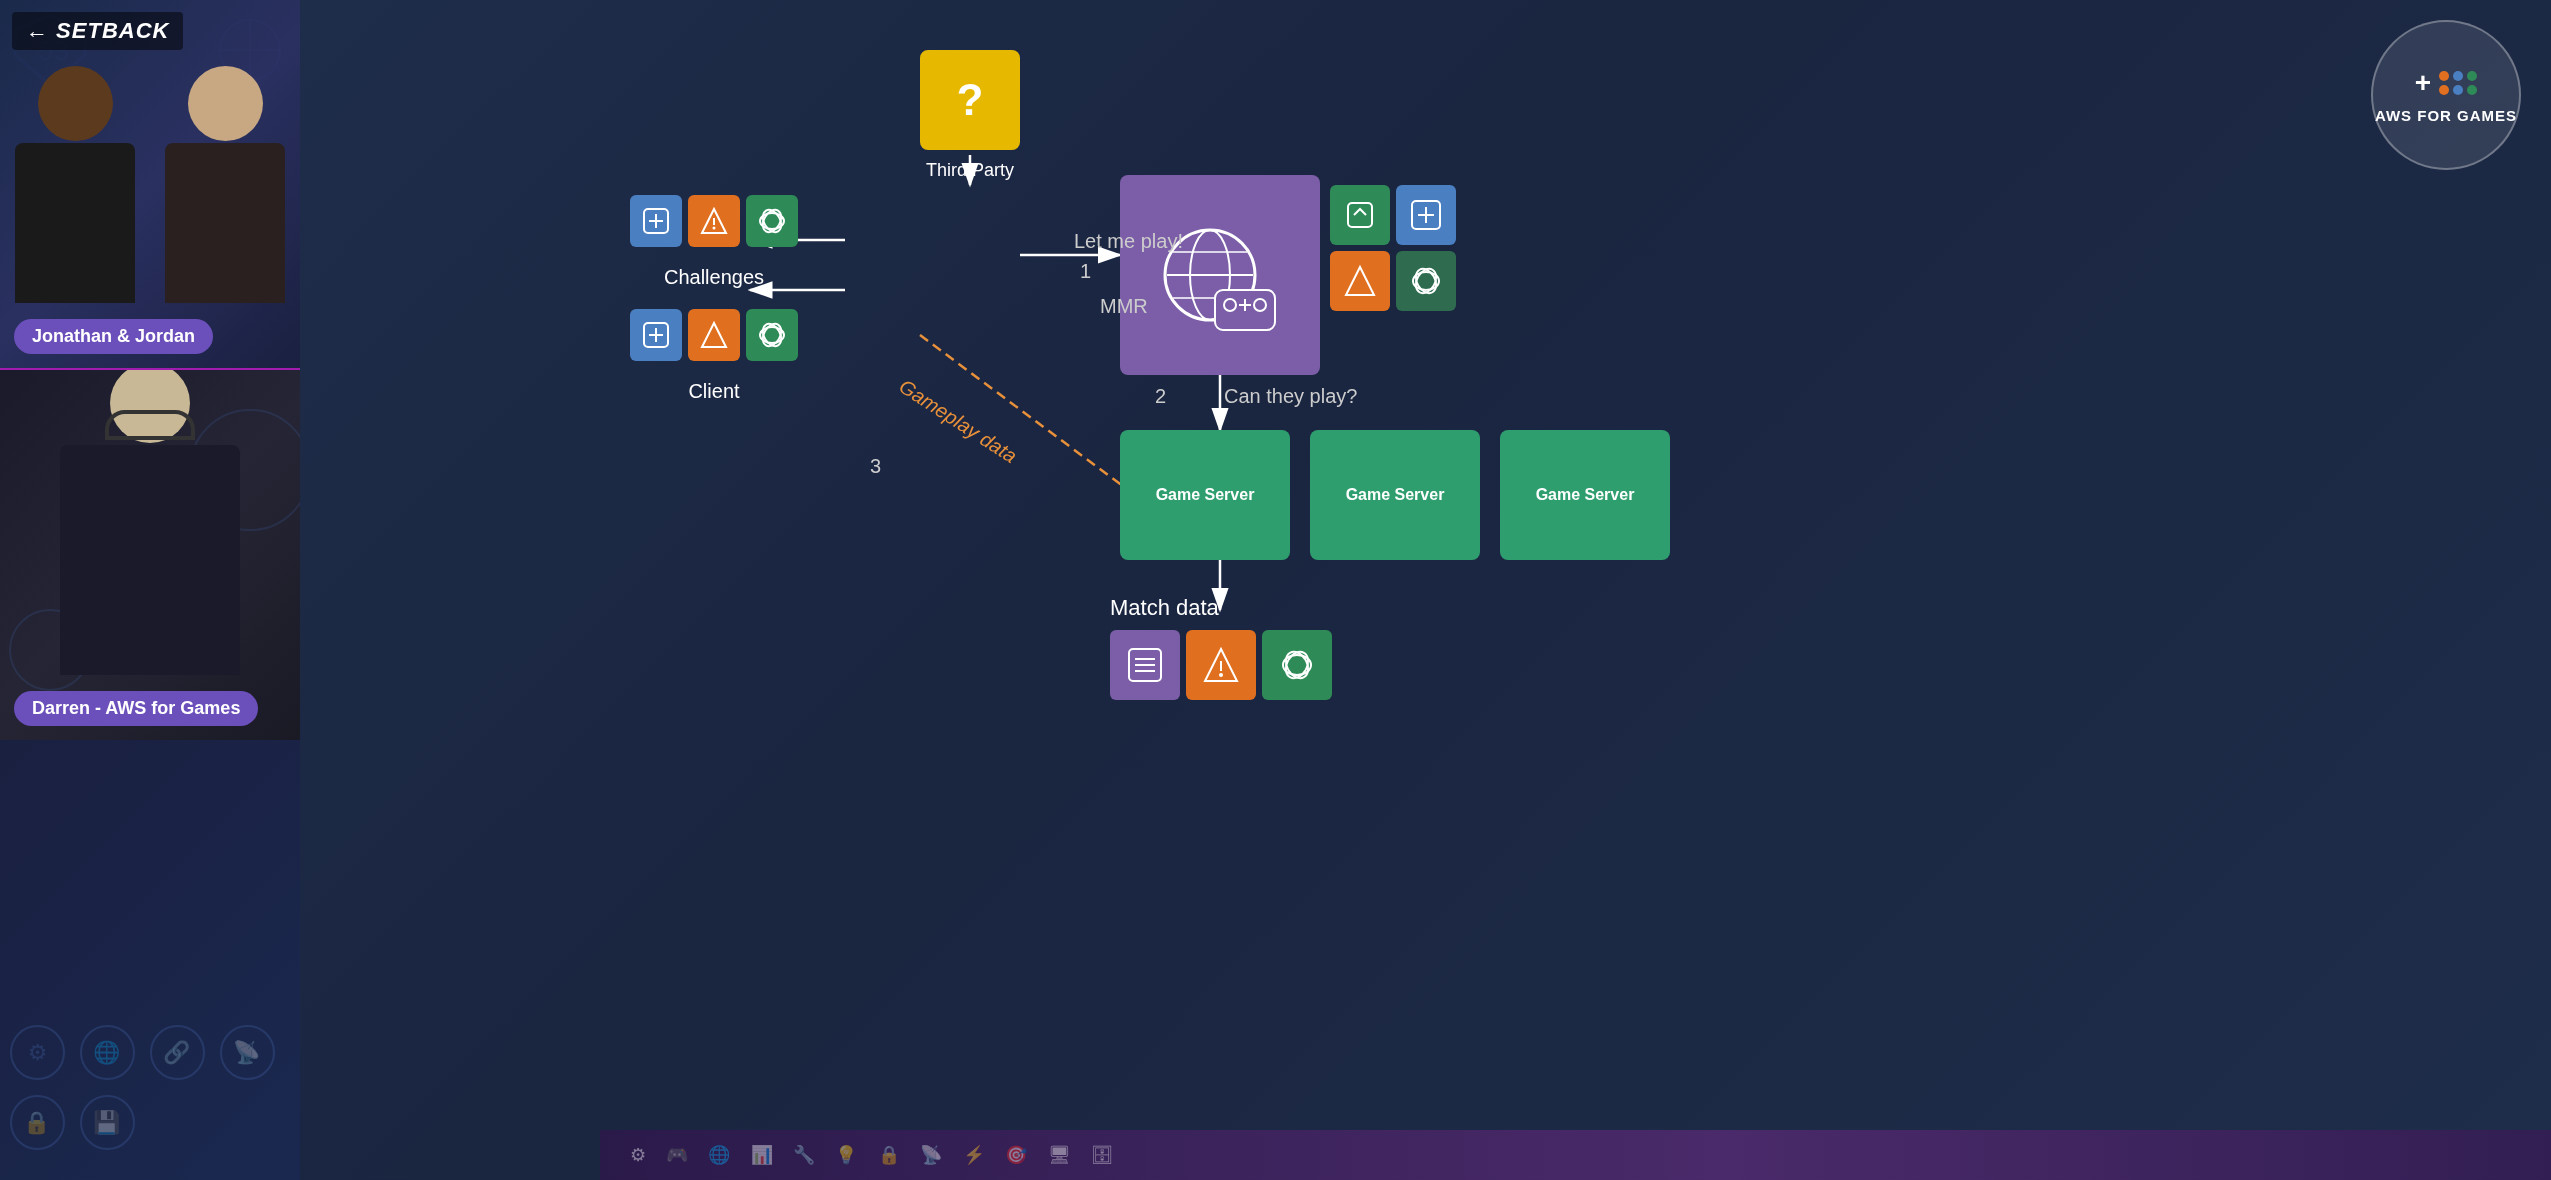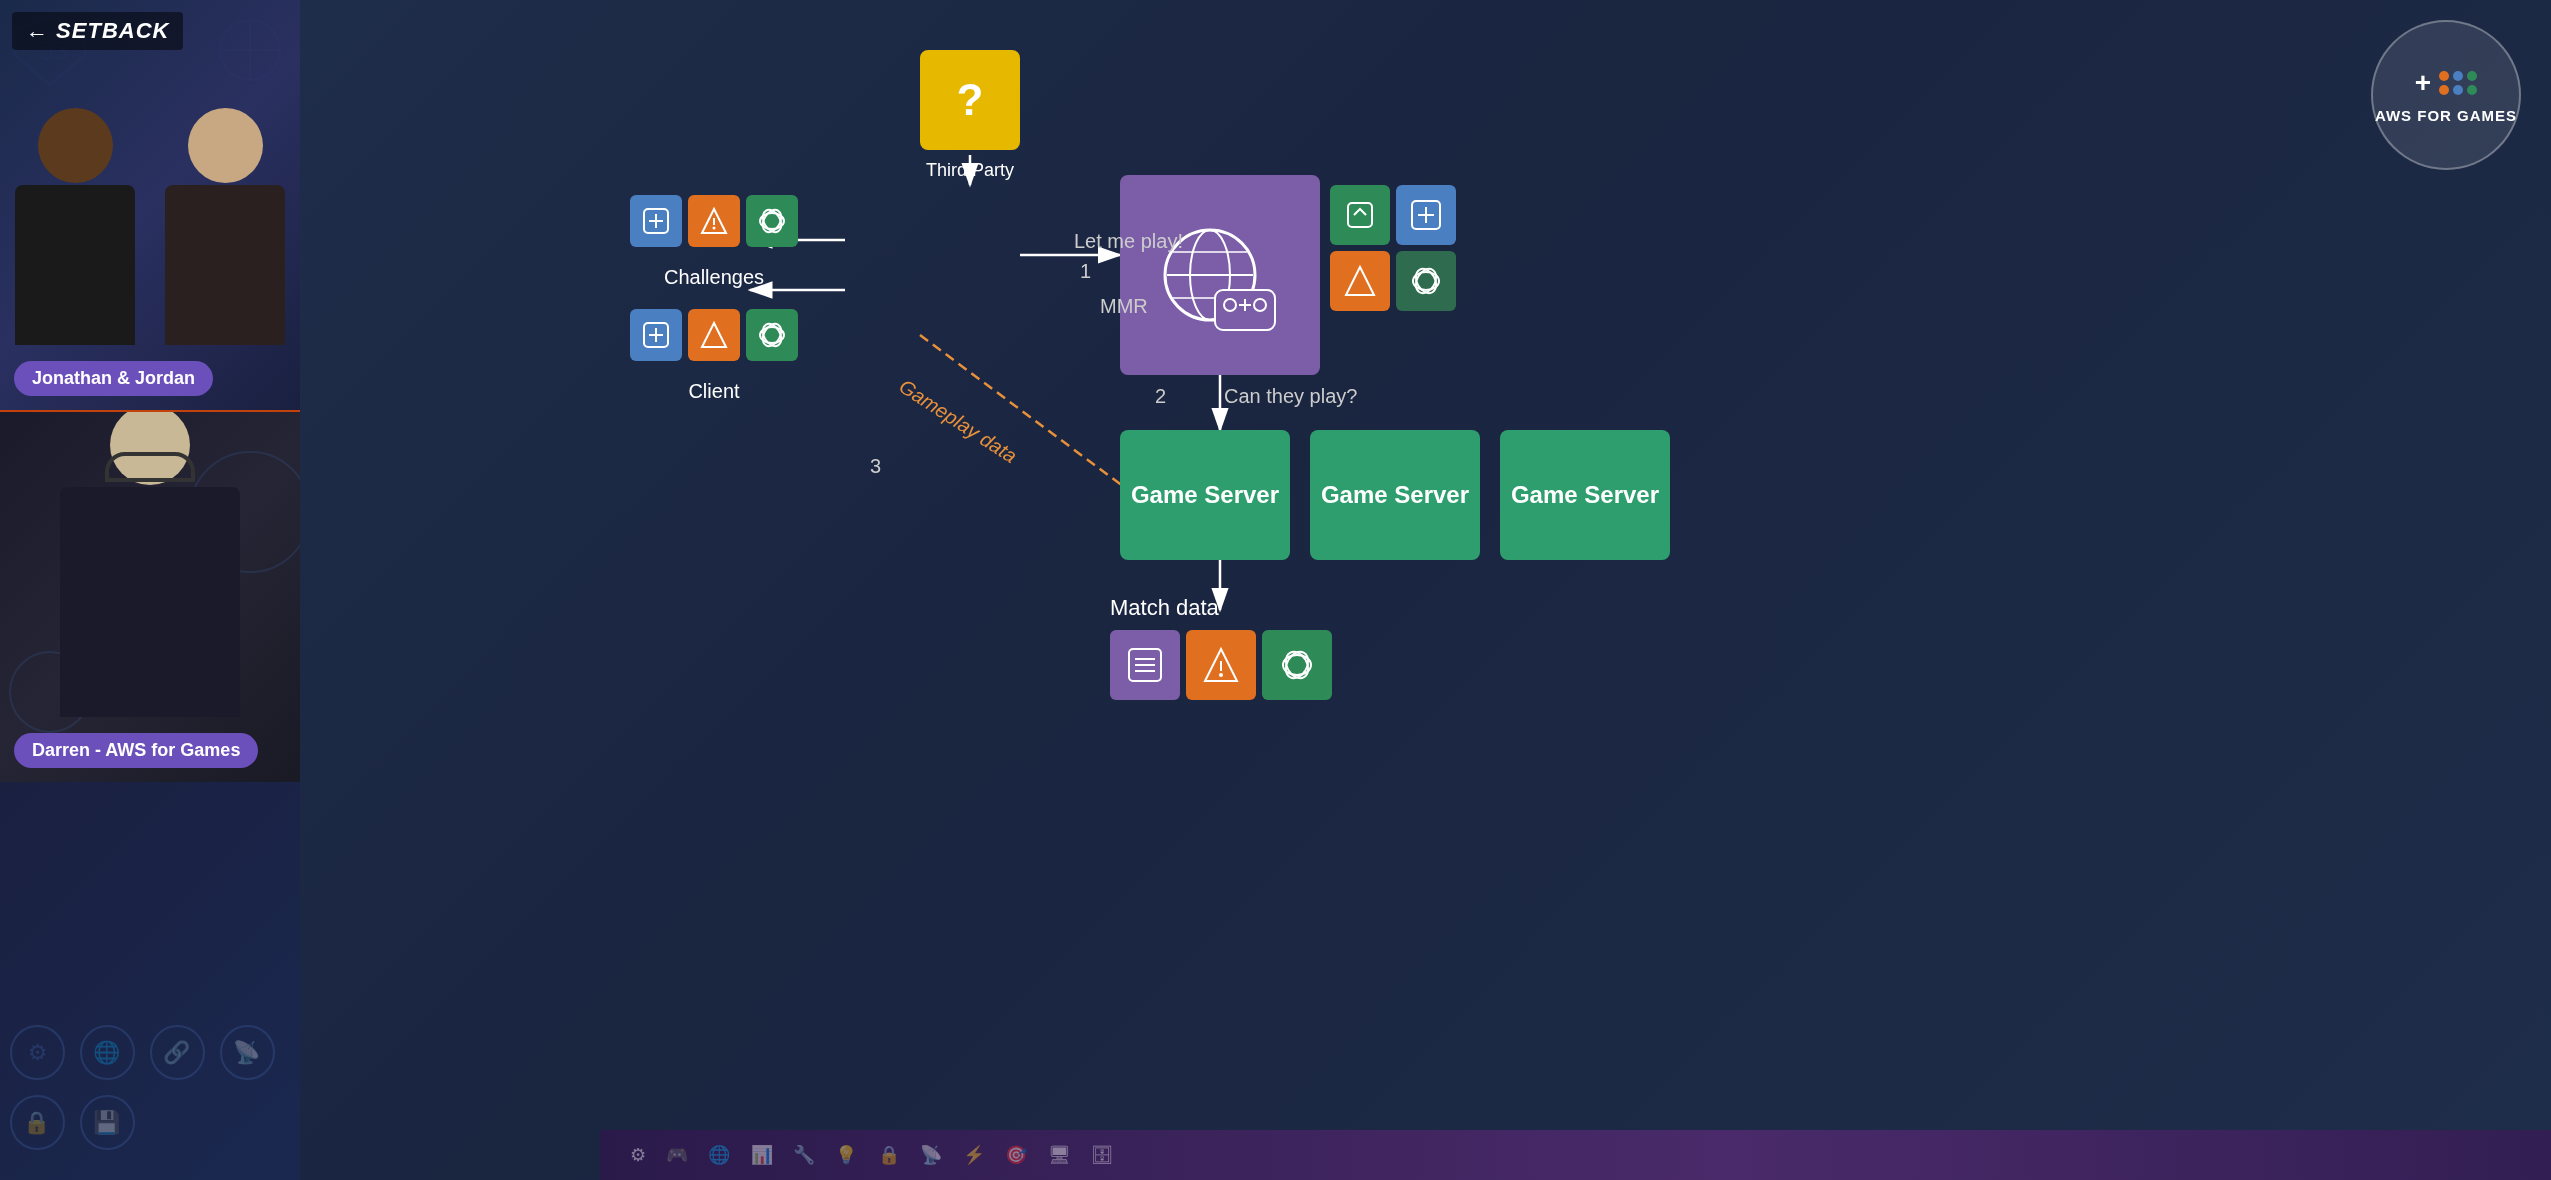--- a/index.html
+++ b/index.html
@@ -18,25 +18,25 @@
       left: 0; top: 0;
       width: 300px;
       height: 1180px;
       background: #0d1425;
       display: flex;
       flex-direction: column;
     }
 
     .webcam-top {
       width: 300px;
-      height: 412px;
+      height: 370px;
       background: #2a3050;
       position: relative;
       overflow: hidden;
-      border-bottom: 2px solid #c2410c;
+      border-bottom: 2px solid #a21caf;
     }
 
     .webcam-bg-top {
       width: 100%;
       height: 100%;
       background: linear-gradient(135deg, #1a2a4a 0%, #2a3060 50%, #1a2040 100%);
       position: relative;
     }
 
     
@@ -281,21 +281,21 @@
     
     .game-server-box {
       position: absolute;
       width: 170px; height: 130px;
       background: #2e9e6e;
       border-radius: 8px;
       display: flex;
       align-items: center;
       justify-content: center;
       color: white;
-      font-size: 24px;
+      font-size: 16px;
       font-weight: bold;
       text-align: center;
     }
 
     
     .match-data-icons {
       position: absolute;
       top: 630px; left: 810px;
       display: flex;
       gap: 6px;

